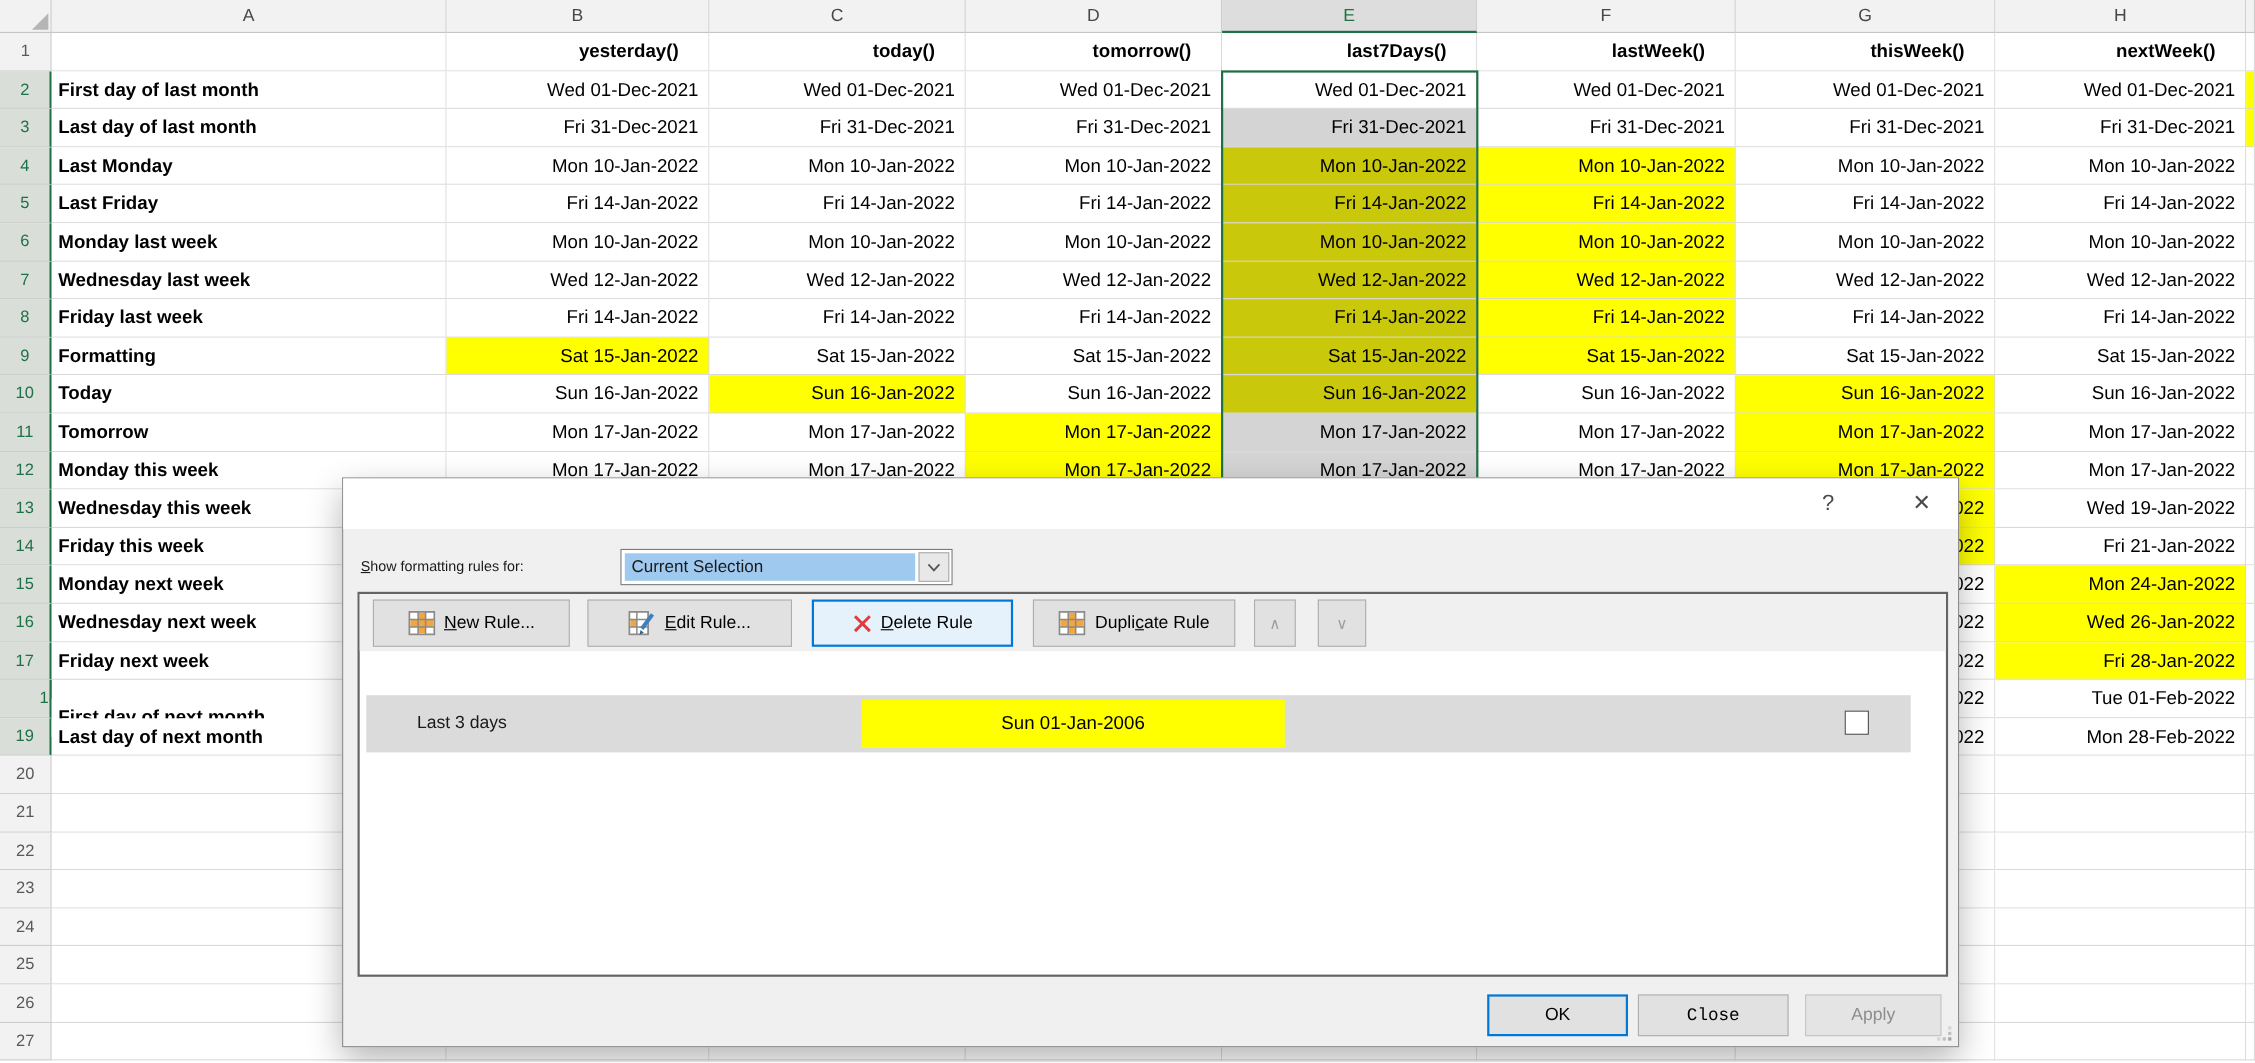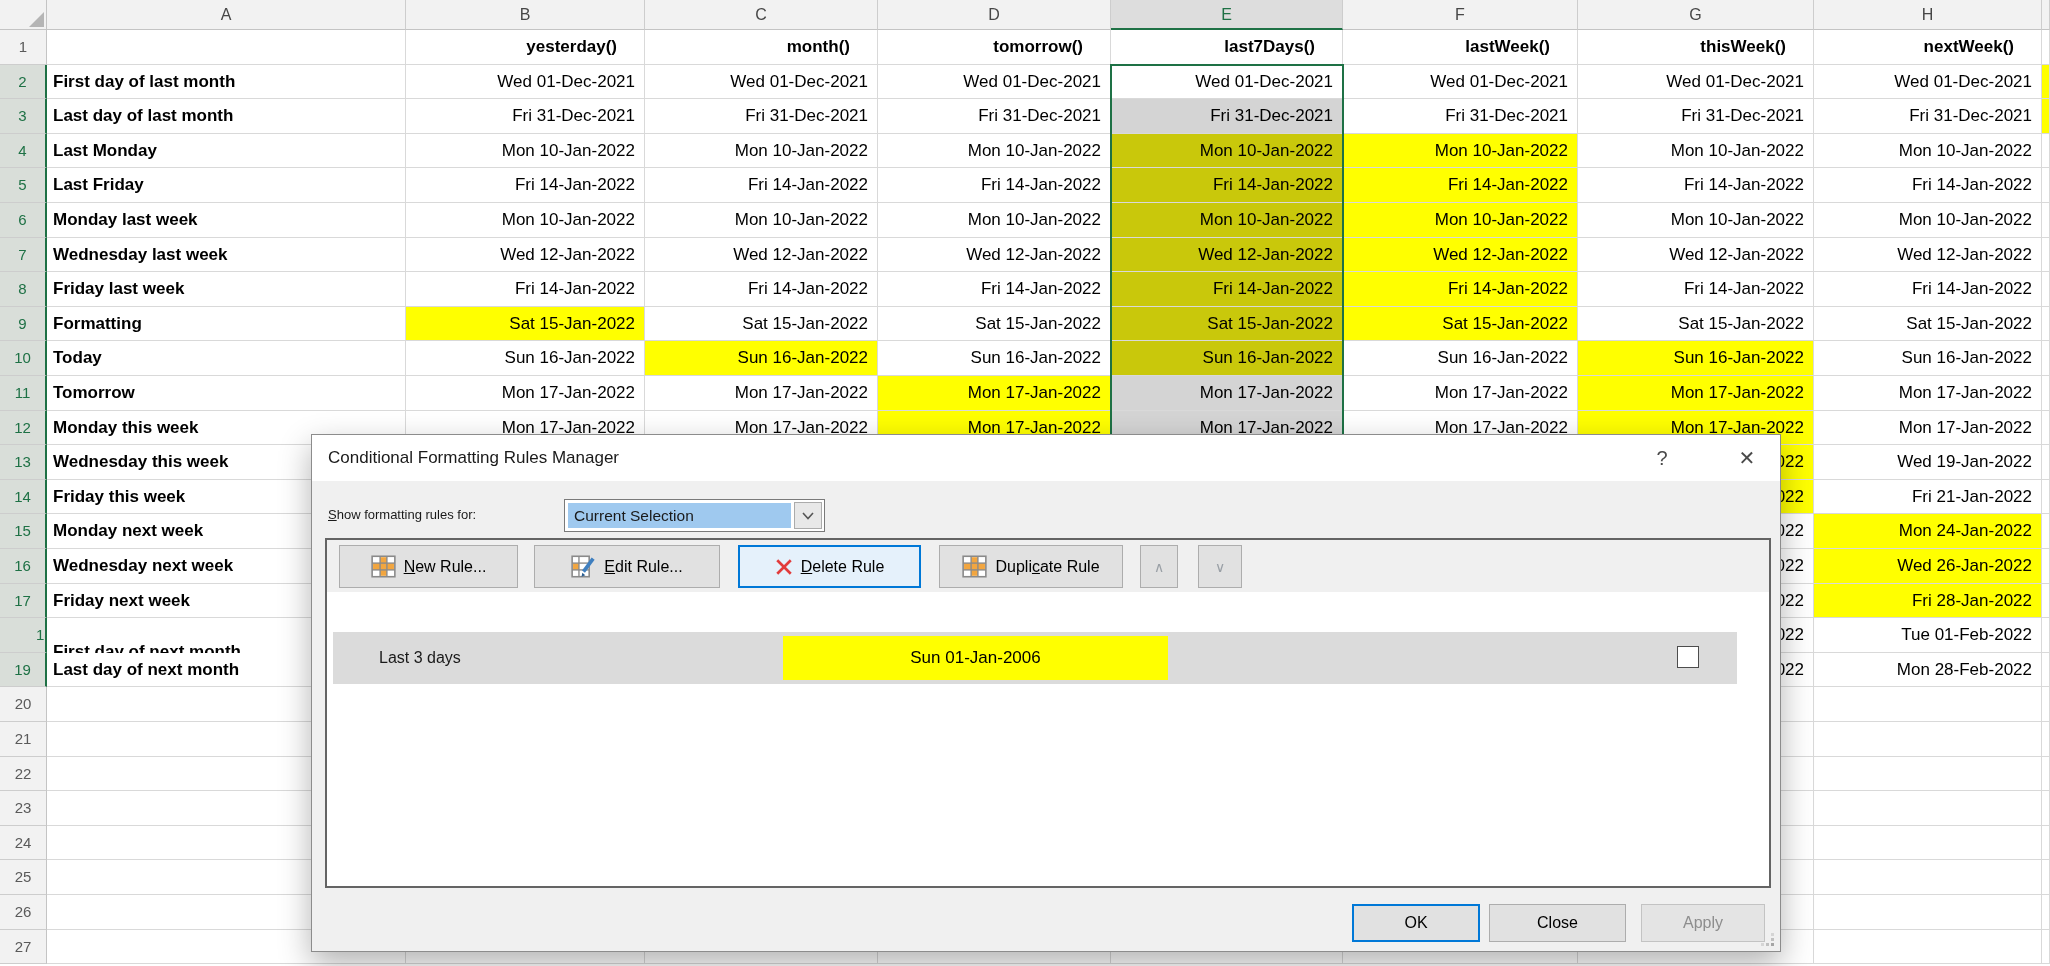--- a/index.html
+++ b/index.html
@@ -31,21 +31,21 @@
   #dialog{position:absolute;left:311px;top:434px;width:1470px;height:518px;
           background:#F0F0F0;border:1px solid #8C8C8C;box-sizing:border-box;
           box-shadow:0 12px 30px rgba(0,0,0,.30);z-index:10;font-size:15.5px;color:#1a1a1a;}
   .titlebar{position:absolute;left:0;top:0;right:0;height:46px;background:#fff;}
   .dtitle{position:absolute;left:16px;top:0;line-height:46px;font-size:17px;}
   .dhelp,.dclose{position:absolute;top:0;width:34px;height:46px;line-height:46px;
                  text-align:center;font-size:20px;color:#4a4a4a;cursor:pointer;}
   .dhelp{left:1333px;} .dclose{left:1418px;}
   .scope-label{position:absolute;left:16px;top:72px;font-size:13px;}
   .u{text-decoration:underline;}
-  .combo{position:absolute;left:252px;top:64px;width:261px;height:33px;background:#fff;
+  .combo{position:absolute;left:252px;top:64px;width:302px;height:33px;background:#fff;
          border:1px solid #7A7A7A;box-sizing:border-box;}
   .combo-text{position:absolute;left:3px;top:3px;bottom:3px;right:33px;background:#9FC9EF;
               line-height:25px;padding-left:6px;overflow:hidden;}
   .combo-arrow{position:absolute;right:2px;top:2px;bottom:2px;width:28px;background:#E8E8E8;
                border:1px solid #ABABAB;box-sizing:border-box;display:flex;
                align-items:center;justify-content:center;}
   .frame{position:absolute;left:13px;top:103px;width:1446px;height:350px;background:#fff;
          border:2px solid #646464;box-sizing:border-box;}
   .toolbar{position:absolute;left:0;top:0;right:0;height:52px;background:#F0F0F0;}
   .tbtn{position:absolute;top:5px;height:43px;background:#E1E1E1;border:1px solid #ADADAD;
@@ -68,21 +68,21 @@
        font-size:15.5px;padding:0 40px 0 8px;outline:none;color:#000;}
   .collapse{position:absolute;right:1px;top:1px;width:32px;height:32px;background:#EFEFEF;
        border:1px solid #909090;box-sizing:border-box;display:flex;align-items:center;
        justify-content:center;padding:0;cursor:pointer;}
   .stopchk{position:absolute;left:1344px;top:14px;width:22px;height:22px;appearance:none;
        -webkit-appearance:none;background:#fff;border:1.5px solid #4d4d4d;margin:0;cursor:pointer;}
   .dbtn{position:absolute;top:469px;height:38px;background:#E1E1E1;border:1px solid #ADADAD;
        box-sizing:border-box;font-family:"Liberation Sans",sans-serif;font-size:16px;
        color:#000;cursor:pointer;}
   .dbtn-ok{left:1040px;width:128px;border:2px solid #0078D7;}
-  .dbtn-close{left:1177px;width:137px;}
+  .dbtn-close{left:1177px;width:137px;font-family:Liberation Mono, monospace;}
   .dbtn-apply{left:1329px;width:124px;background:#E4E4E4;border:1px solid #C3C3C3;color:#8D8D8D;}
   .grip{position:absolute;right:5px;bottom:4px;width:16px;height:16px;}
 </style>
 </head>
 <body>
 
 <div id="stage">
   <div id="sheet">
       <div class="cell corner" style="left: 0px; top: 0px; width: 47px; height: 30px;">
         <div class="tri"></div>
@@ -118,21 +118,21 @@
       <div class="cell rowhead" style="left: 0px; top: 687.4px; width: 47px; height: 34.6px;">20</div>
       <div class="cell rowhead" style="left: 0px; top: 722px; width: 47px; height: 34.6px;">21</div>
       <div class="cell rowhead" style="left: 0px; top: 756.6px; width: 47px; height: 34.6px;">22</div>
       <div class="cell rowhead" style="left: 0px; top: 791.2px; width: 47px; height: 34.6px;">23</div>
       <div class="cell rowhead" style="left: 0px; top: 825.8px; width: 47px; height: 34.6px;">24</div>
       <div class="cell rowhead" style="left: 0px; top: 860.4px; width: 47px; height: 34.6px;">25</div>
       <div class="cell rowhead" style="left: 0px; top: 895px; width: 47px; height: 34.6px;">26</div>
       <div class="cell rowhead" style="left: 0px; top: 929.6px; width: 47px; height: 34.6px;">27</div>
       <div class="cell dcell" style="left: 47px; top: 30px; width: 359px; height: 34.6px;"></div>
       <div class="cell dcell formula" style="left: 406px; top: 30px; width: 239px; height: 34.6px;">yesterday()</div>
-      <div class="cell dcell formula" style="left: 645px; top: 30px; width: 233px; height: 34.6px;">month()</div>
+      <div class="cell dcell formula" style="left: 645px; top: 30px; width: 233px; height: 34.6px;">today()</div>
       <div class="cell dcell formula" style="left: 878px; top: 30px; width: 233px; height: 34.6px;">tomorrow()</div>
       <div class="cell dcell formula" style="left: 1111px; top: 30px; width: 232px; height: 34.6px;">last7Days()</div>
       <div class="cell dcell formula" style="left: 1343px; top: 30px; width: 235px; height: 34.6px;">lastWeek()</div>
       <div class="cell dcell formula" style="left: 1578px; top: 30px; width: 236px; height: 34.6px;">thisWeek()</div>
       <div class="cell dcell formula" style="left: 1814px; top: 30px; width: 228px; height: 34.6px;">nextWeek()</div>
       <div class="cell dcell" style="left: 2042px; top: 30px; width: 8px; height: 34.6px;"></div>
       <div class="cell dcell lab" style="left: 47px; top: 64.6px; width: 359px; height: 34.6px;">First day of last month</div>
       <div class="cell dcell date" style="left: 406px; top: 64.6px; width: 239px; height: 34.6px;">Wed 01-Dec-2021</div>
       <div class="cell dcell date" style="left: 645px; top: 64.6px; width: 233px; height: 34.6px;">Wed 01-Dec-2021</div>
       <div class="cell dcell date" style="left: 878px; top: 64.6px; width: 233px; height: 34.6px;">Wed 01-Dec-2021</div>
@@ -365,21 +365,20 @@
       <div class="cell dcell" style="left: 1343px; top: 929.6px; width: 235px; height: 34.6px;"></div>
       <div class="cell dcell" style="left: 1578px; top: 929.6px; width: 236px; height: 34.6px;"></div>
       <div class="cell dcell" style="left: 1814px; top: 929.6px; width: 228px; height: 34.6px;"></div>
       <div class="cell dcell" style="left: 2042px; top: 929.6px; width: 8px; height: 34.6px;"></div>
     </div>
 
   <div id="sel-outline" style="left: 1110px; top: 63.6px; width: 234px; height: 624.8px;"></div>
 
   <div id="dialog">
     <div class="titlebar">
-      <span class="dtitle">Conditional Formatting Rules Manager</span>
       <span class="dhelp">?</span>
       <span class="dclose">✕</span>
     </div>
 
     <div class="scope-label"><span class="u">S</span><span>how formatting rules for:</span></div>
 
     <div class="combo">
       <span class="combo-text">Current Selection</span>
       <span class="combo-arrow">
         <svg width="12" height="8" viewBox="0 0 12 8">

